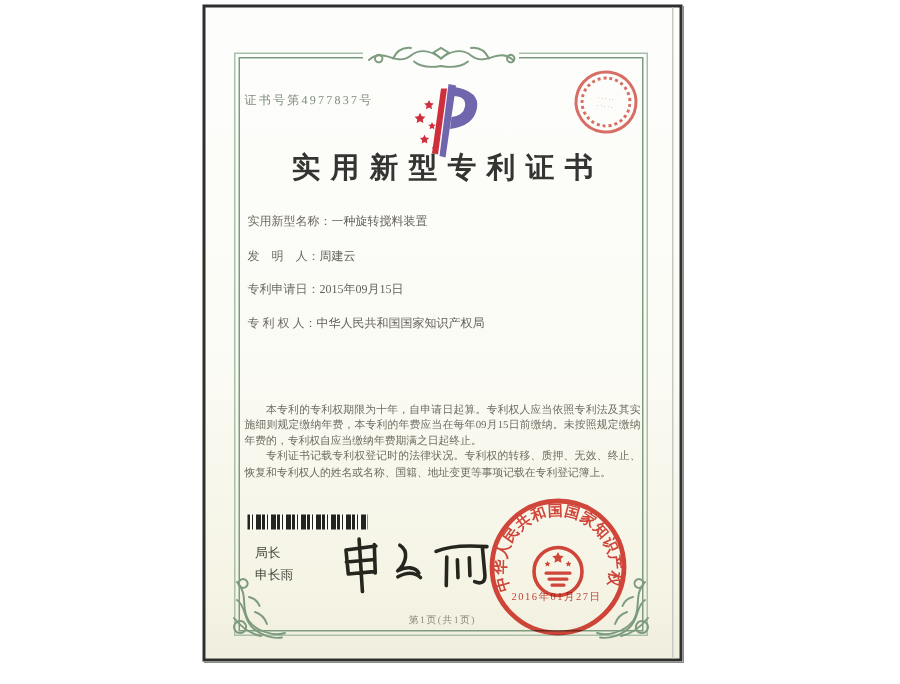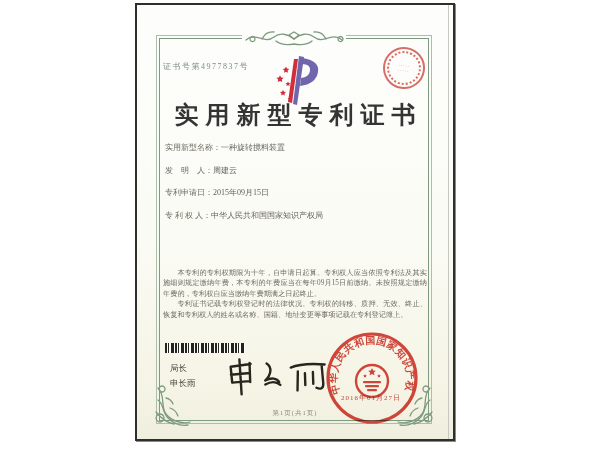--- a/index.html
+++ b/index.html
@@ -46,21 +46,21 @@
   }
   .small-stamp .ring{
     position:absolute;inset:2px;border-radius:50%;border:2px dotted #d4564c;
   }
   .small-stamp .micro{
     font-size:4px;line-height:5px;color:#cf4a40;text-align:center;letter-spacing:1px;width:22px;
     font-family:"Liberation Sans","DejaVu Sans",sans-serif;
   }
   .title{
     position:absolute;left:0;right:0;top:94px;text-align:center;
-    font-size:24px;font-weight:700;color:#343432;letter-spacing:7px;text-indent:7px;
+    font-size:19px;font-weight:700;color:#343432;letter-spacing:7px;text-indent:7px;
   }
   
   .fields{position:absolute;left:28px;top:137px;right:20px;}
   .frow{height:11px;line-height:11px;margin-bottom:11.5px;font-size:8px;color:#6d6b60;white-space:nowrap;}
   .frow .flabel{color:#6d6b60;}
   .frow .fvalue{color:#63615a;}
   
   .paras{position:absolute;left:26px;right:26px;top:263px;}
   .paras p{margin:0;font-size:7.2px;line-height:1.45;color:#6f6d61;text-indent:2em;text-align:justify;}
   

